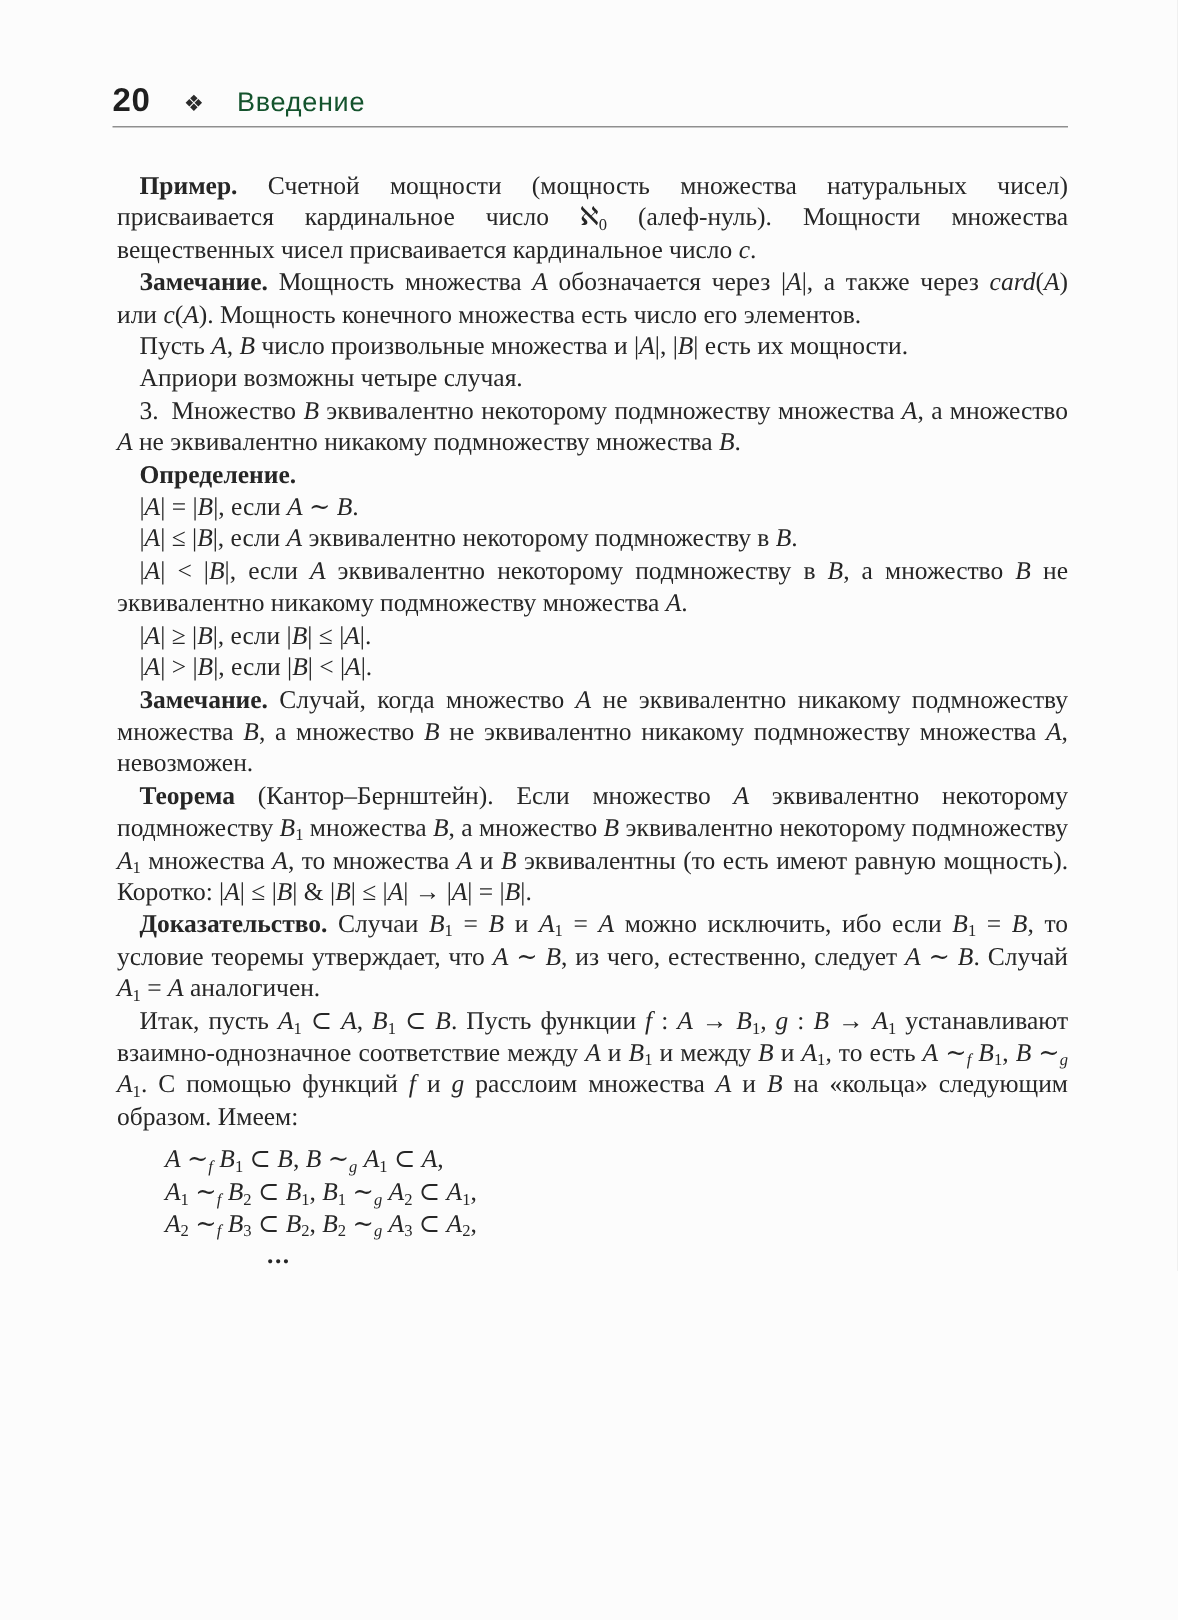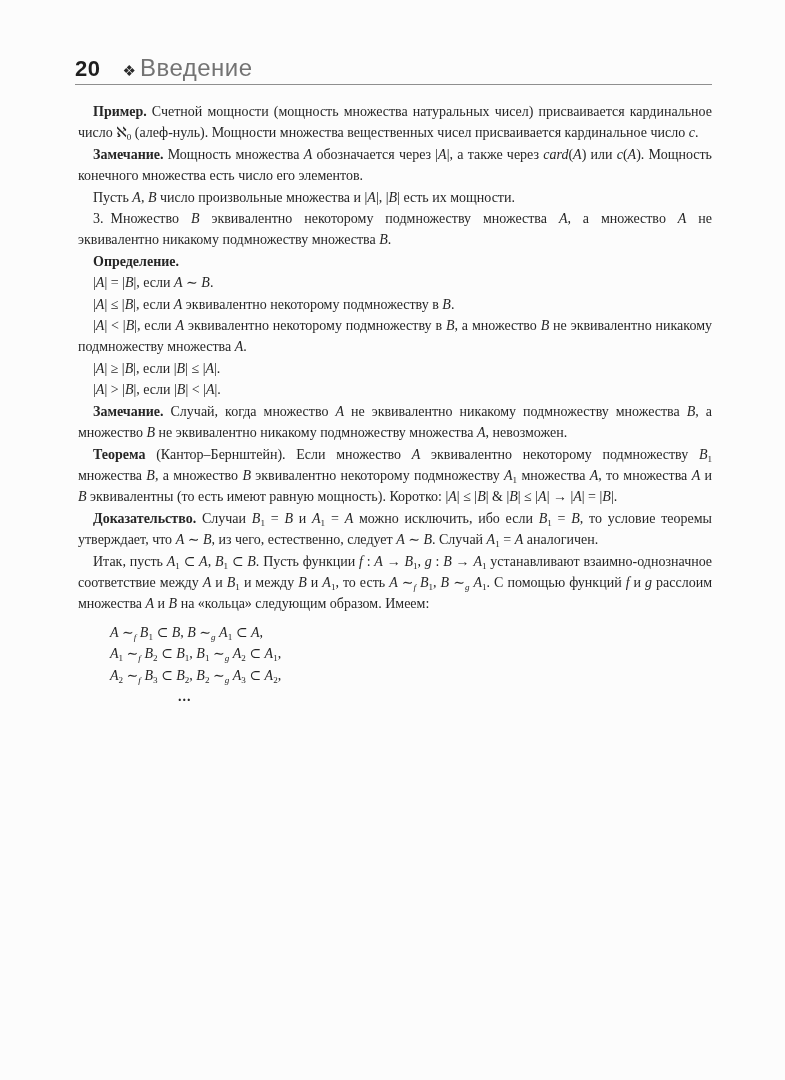--- a/index.html
+++ b/index.html
@@ -35,32 +35,32 @@
     color: #1f1f1f;
     letter-spacing: 0.5px;
   }
   .ornament {
     font-family: "DejaVu Sans", sans-serif;
     font-size: 15px;
     color: #2b2b2b;
     margin-left: 22px;
   }
   .running-title {
-    font-size: 24px;
-    color: #737373;
-    margin-left: 4px;
+    font-size: 18px;
+    color: #14532d;
+    margin-left: 22px;
     letter-spacing: 0.5px;
   }
   
   .body-text {
     position: absolute;
     left: 78px;
-    top: 101px;
+    top: 113px;
     width: 634px;
-    font-size: 14px;
+    font-size: 17px;
     line-height: 21.4px;
     text-align: justify;
     hyphens: none;
   }
   .para {
     margin: 0;
     text-indent: 15px;
   }
   .para.eq {
     text-indent: 0;
@@ -97,20 +97,21 @@
   <div class="header">
     <span class="page-number">20</span>
     <span class="ornament">❖</span>
     <span class="running-title">Введение</span>
   </div>
 
   <main class="body-text">
       <p class="para "><span class="seg-b">Пример.</span><span> Счетной мощности (мощность множества натуральных чисел) присваивается кардинальное число </span><span>ℵ</span><span class="seg-sub">0</span><span> (алеф-нуль). Мощности множества вещественных чисел присваивается кардинальное число </span><span class="seg-i">c</span><span>.</span></p>
       <p class="para "><span class="seg-b">Замечание.</span><span> Мощность множества </span><span class="seg-i">A</span><span> обозначается через |</span><span class="seg-i">A</span><span>|, а также через </span><span class="seg-i">card</span><span>(</span><span class="seg-i">A</span><span>) или </span><span class="seg-i">c</span><span>(</span><span class="seg-i">A</span><span>). Мощность конечного множества есть число его элементов.</span></p>
       <p class="para "><span>Пусть </span><span class="seg-i">A</span><span>, </span><span class="seg-i">B</span><span> число произвольные множества и |</span><span class="seg-i">A</span><span>|, |</span><span class="seg-i">B</span><span>| есть их мощности.</span></p>
+      <p class="para "><span>Априори возможны четыре случая.</span></p>
       <p class="para "><span>3. Множество </span><span class="seg-i">B</span><span> эквивалентно некоторому подмножеству множества </span><span class="seg-i">A</span><span>, а множество </span><span class="seg-i">A</span><span> не эквивалентно никакому подмножеству множества </span><span class="seg-i">B</span><span>.</span></p>
       <p class="para "><span class="seg-b">Определение.</span></p>
       <p class="para "><span>|</span><span class="seg-i">A</span><span>| = |</span><span class="seg-i">B</span><span>|, если </span><span class="seg-i">A</span><span> ∼ </span><span class="seg-i">B</span><span>.</span></p>
       <p class="para "><span>|</span><span class="seg-i">A</span><span>| ≤ |</span><span class="seg-i">B</span><span>|, если </span><span class="seg-i">A</span><span> эквивалентно некоторому подмножеству в </span><span class="seg-i">B</span><span>.</span></p>
       <p class="para "><span>|</span><span class="seg-i">A</span><span>| &lt; |</span><span class="seg-i">B</span><span>|, если </span><span class="seg-i">A</span><span> эквивалентно некоторому подмножеству в </span><span class="seg-i">B</span><span>, а множество </span><span class="seg-i">B</span><span> не эквивалентно никакому подмножеству множества </span><span class="seg-i">A</span><span>.</span></p>
       <p class="para "><span>|</span><span class="seg-i">A</span><span>| ≥ |</span><span class="seg-i">B</span><span>|, если |</span><span class="seg-i">B</span><span>| ≤ |</span><span class="seg-i">A</span><span>|.</span></p>
       <p class="para "><span>|</span><span class="seg-i">A</span><span>| &gt; |</span><span class="seg-i">B</span><span>|, если |</span><span class="seg-i">B</span><span>| &lt; |</span><span class="seg-i">A</span><span>|.</span></p>
       <p class="para "><span class="seg-b">Замечание.</span><span> Случай, когда множество </span><span class="seg-i">A</span><span> не эквивалентно никакому подмножеству множества </span><span class="seg-i">B</span><span>, а множество </span><span class="seg-i">B</span><span> не эквивалентно никакому подмножеству множества </span><span class="seg-i">A</span><span>, невозможен.</span></p>
       <p class="para "><span class="seg-b">Теорема</span><span> (Кантор–Бернштейн). Если множество </span><span class="seg-i">A</span><span> эквивалентно некоторому подмножеству </span><span class="seg-i">B</span><span class="seg-sub">1</span><span> множества </span><span class="seg-i">B</span><span>, а множество </span><span class="seg-i">B</span><span> эквивалентно некоторому подмножеству </span><span class="seg-i">A</span><span class="seg-sub">1</span><span> множества </span><span class="seg-i">A</span><span>, то множества </span><span class="seg-i">A</span><span> и </span><span class="seg-i">B</span><span> эквивалентны (то есть имеют равную мощность). Коротко: |</span><span class="seg-i">A</span><span>| ≤ |</span><span class="seg-i">B</span><span>| &amp; |</span><span class="seg-i">B</span><span>| ≤ |</span><span class="seg-i">A</span><span>| → |</span><span class="seg-i">A</span><span>| = |</span><span class="seg-i">B</span><span>|.</span></p>
       <p class="para "><span class="seg-b">Доказательство.</span><span> Случаи </span><span class="seg-i">B</span><span class="seg-sub">1</span><span> = </span><span class="seg-i">B</span><span> и </span><span class="seg-i">A</span><span class="seg-sub">1</span><span> = </span><span class="seg-i">A</span><span> можно исключить, ибо если </span><span class="seg-i">B</span><span class="seg-sub">1</span><span> = </span><span class="seg-i">B</span><span>, то условие теоремы утверждает, что </span><span class="seg-i">A</span><span> ∼ </span><span class="seg-i">B</span><span>, из чего, естественно, следует </span><span class="seg-i">A</span><span> ∼ </span><span class="seg-i">B</span><span>. Случай </span><span class="seg-i">A</span><span class="seg-sub">1</span><span> = </span><span class="seg-i">A</span><span> аналогичен.</span></p>

